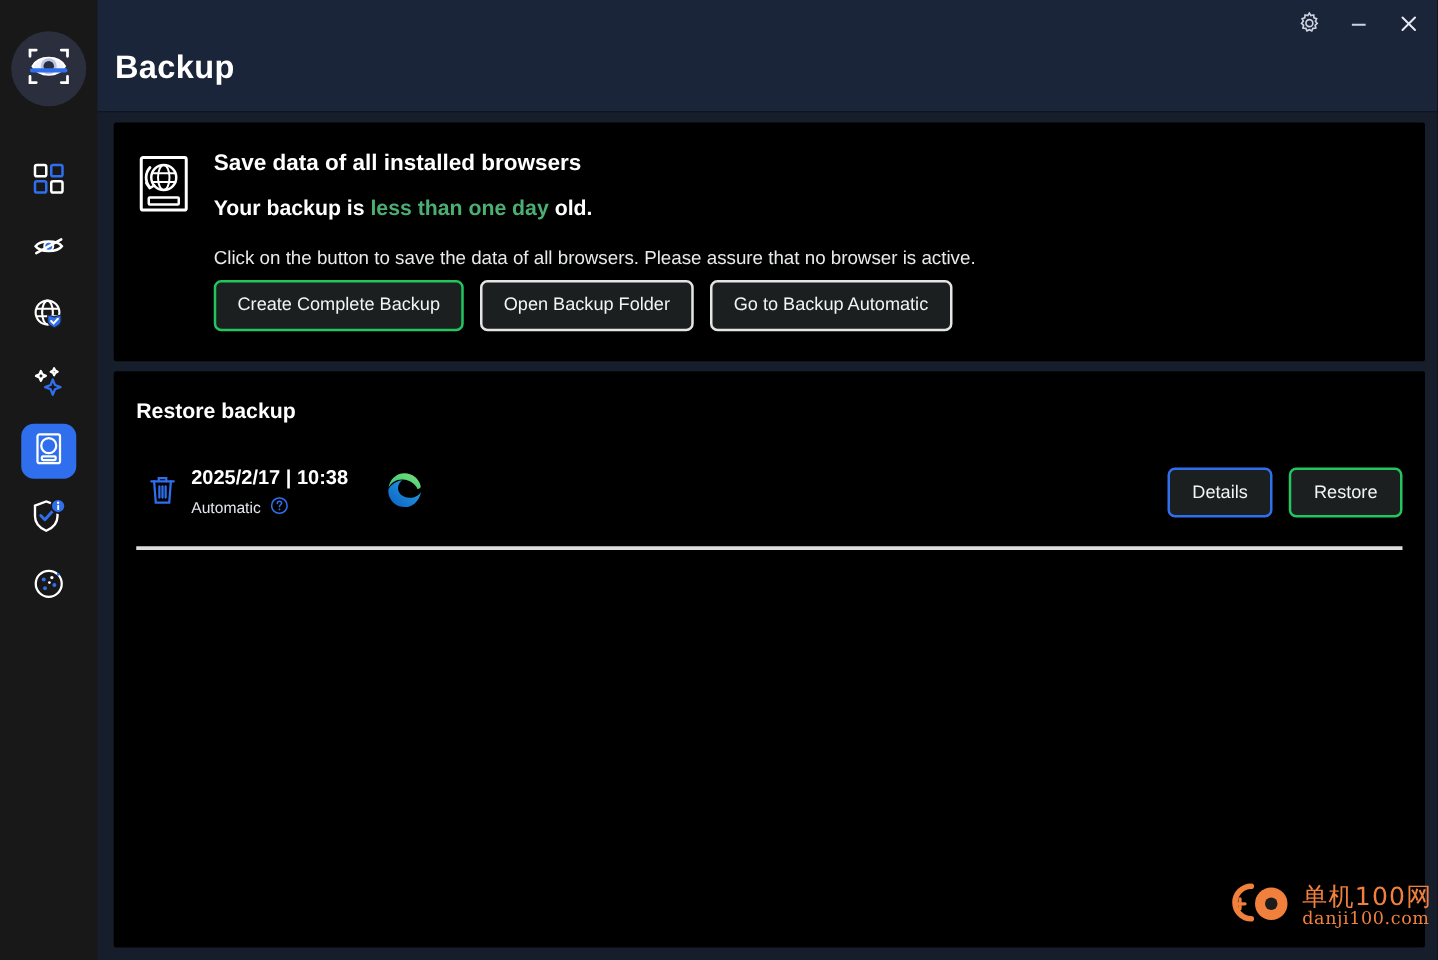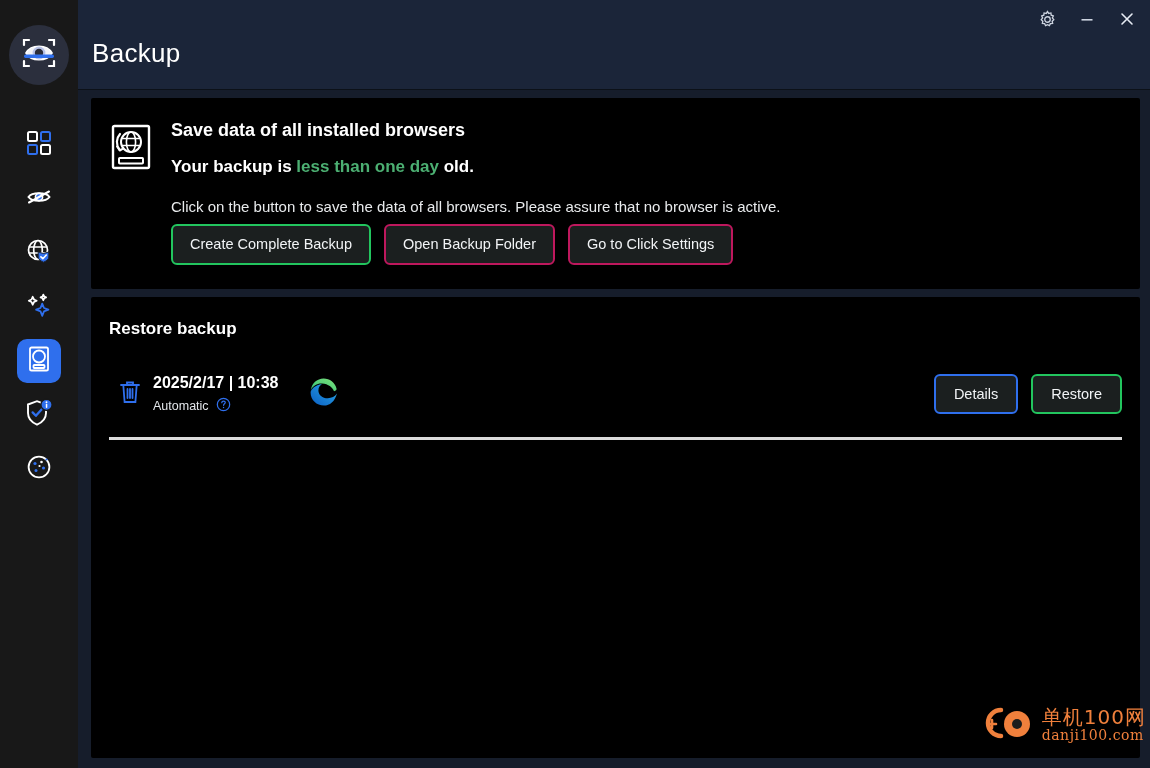--- a/index.html
+++ b/index.html
@@ -63,20 +63,21 @@
     position: relative;
     flex: 0 0 90px;
     border-bottom: 1px solid #0c1118;
   }
   #page-title {
     position: absolute;
     left: 14px; top: 38px;
     font-size: 26px;
     color: #ffffff;
     letter-spacing: .3px;
+    font-weight: bold;
   }
   .win-controls {
     position: absolute;
     right: 10px; top: 8px;
     display: flex;
     align-items: center;
     gap: 14px;
   }
   .win-btn {
     width: 26px; height: 26px;
@@ -131,21 +132,21 @@
     background: #1b1f1f;
     border-radius: 6px;
     font-size: 14.5px;
     color: #f2f4f6;
     padding: 11px 17px;
     cursor: pointer;
     line-height: 1;
     white-space: nowrap;
   }
   .btn.green { border: 2px solid #22c55e; }
-  .btn.blue  { border: 2px solid #be185d; text-align: right; }
+  .btn.blue  { border: 2px solid #e5e5e5; text-align: right; }
 
   #card-restore {
     flex: 1 1 auto;
     padding: 22px 18px 0 18px;
     min-height: 0;
   }
   .rs-title {
     font-size: 17px; font-weight: bold; color: #ffffff;
     margin-bottom: 35px;
   }
@@ -352,21 +353,21 @@
             </svg>
           </span>
         </div>
         <div class="bk-body">
           <div class="bk-h1">Save data of all installed browsers</div>
           <div class="bk-h2"><span>Your backup is </span><span class="accent">less than one day</span><span> old.</span></div>
           <div class="bk-desc">Click on the button to save the data of all browsers. Please assure that no browser is active.</div>
           <div class="btn-row">
             <div class="btn green">Create Complete Backup</div>
             <div class="btn blue">Open Backup Folder</div>
-            <div class="btn blue">Go to Click Settings</div>
+            <div class="btn blue">Go to Backup Automatic</div>
           </div>
         </div>
       </div>
 
       <div class="card" id="card-restore">
         <div class="rs-title">Restore backup</div>
 
         <div class="rs-row">
           <div class="rs-trash">
             <span>

